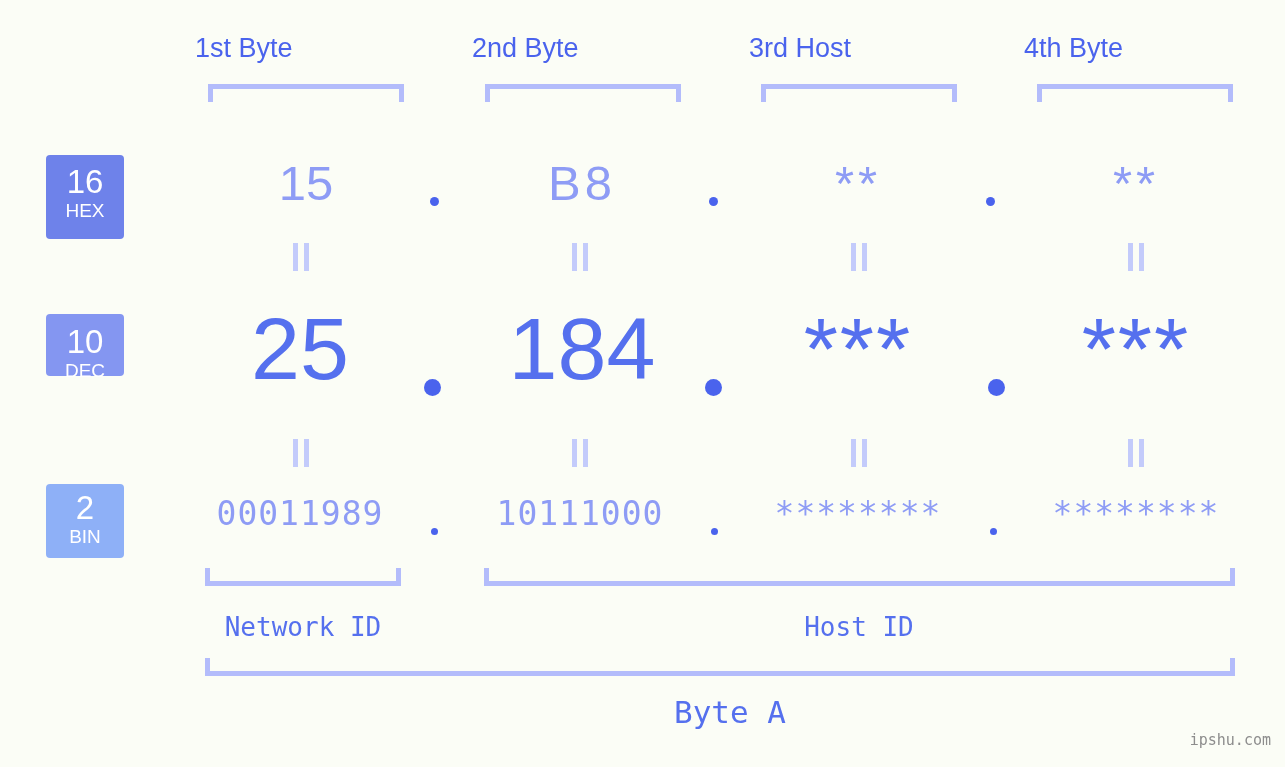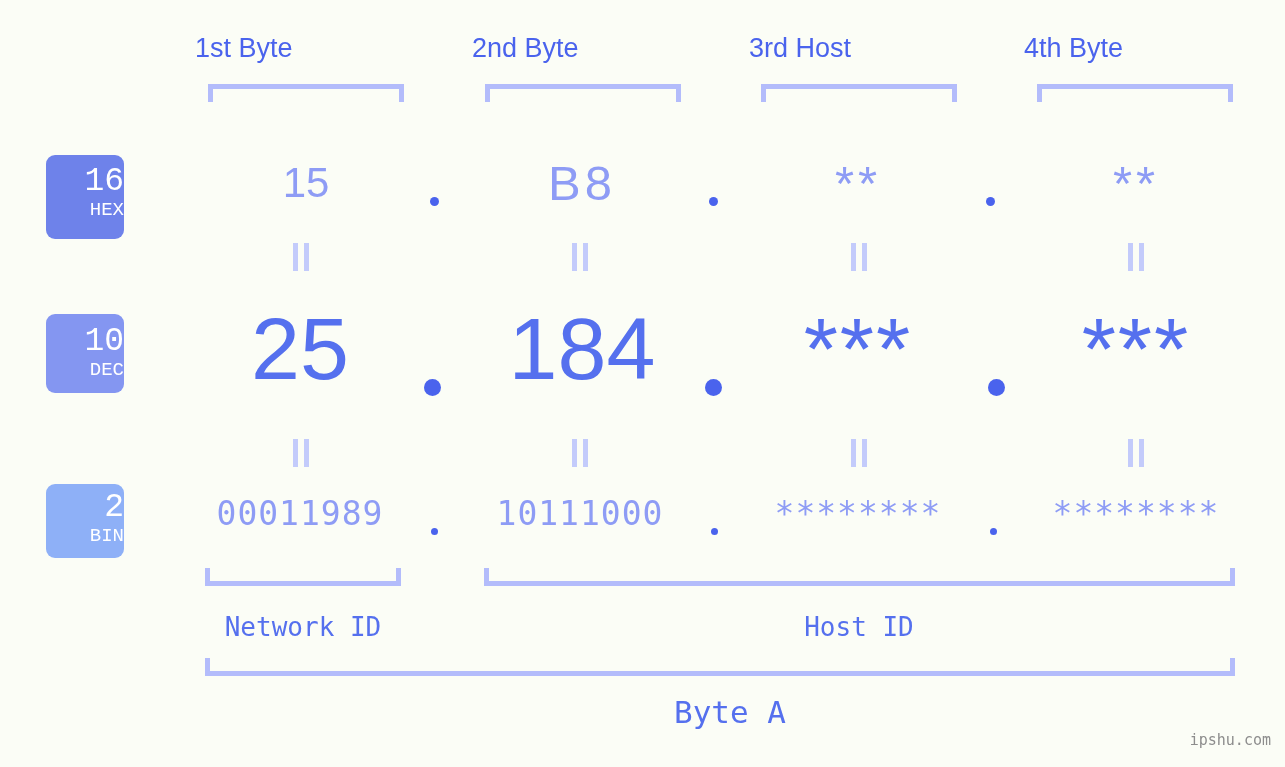--- a/index.html
+++ b/index.html
@@ -53,53 +53,53 @@
     border-left: 5px solid #b3bcfb;
     border-right: 5px solid #b3bcfb;
     box-sizing: border-box;
   }
 
   
   .badge {
     position: absolute;
     left: 46px;
     width: 78px;
-    border-radius: 9px;
+    border-radius: 4px;
     color: #ffffff;
-    text-align: right;
+    text-align: center;
     box-sizing: border-box;
-    font-family: Liberation Mono, monospace;
+    font-family: Liberation Sans, sans-serif;
   }
   .badge .num {
     display: block;
     font-size: 33px;
     line-height: 36px;
     font-weight: normal;
   }
   .badge .nm {
     display: block;
     font-size: 19px;
     line-height: 21px;
     font-weight: normal;
   }
   #badge-hex { top: 155px; height: 84px; padding-top: 9px; background: #6e82ea; }
-  #badge-dec { top: 314px; height: 79px; padding-top: 10px; background: #8496f1; }
+  #badge-dec { top: 314px; height: 62px; padding-top: 10px; background: #8496f1; }
   #badge-bin { top: 484px; height: 74px; padding-top: 6px; background: #8eb0f7; }
 
   
   .cell {
     position: absolute;
     width: 220px;
     text-align: center;
     white-space: nowrap;
   }
 
   .hex-row .cell {
     top: 152px;
-    font-size: 42px;
+    font-size: 49px;
     color: #8e9cf5;
     font-family: "Liberation Sans", sans-serif;
     line-height: 62px;
   }
   .hex-row .cell.stars { font-size: 49px; letter-spacing: 4px; }
 
   .dec-row .cell {
     top: 295px;
     font-size: 88px;
     color: #5570ee;

